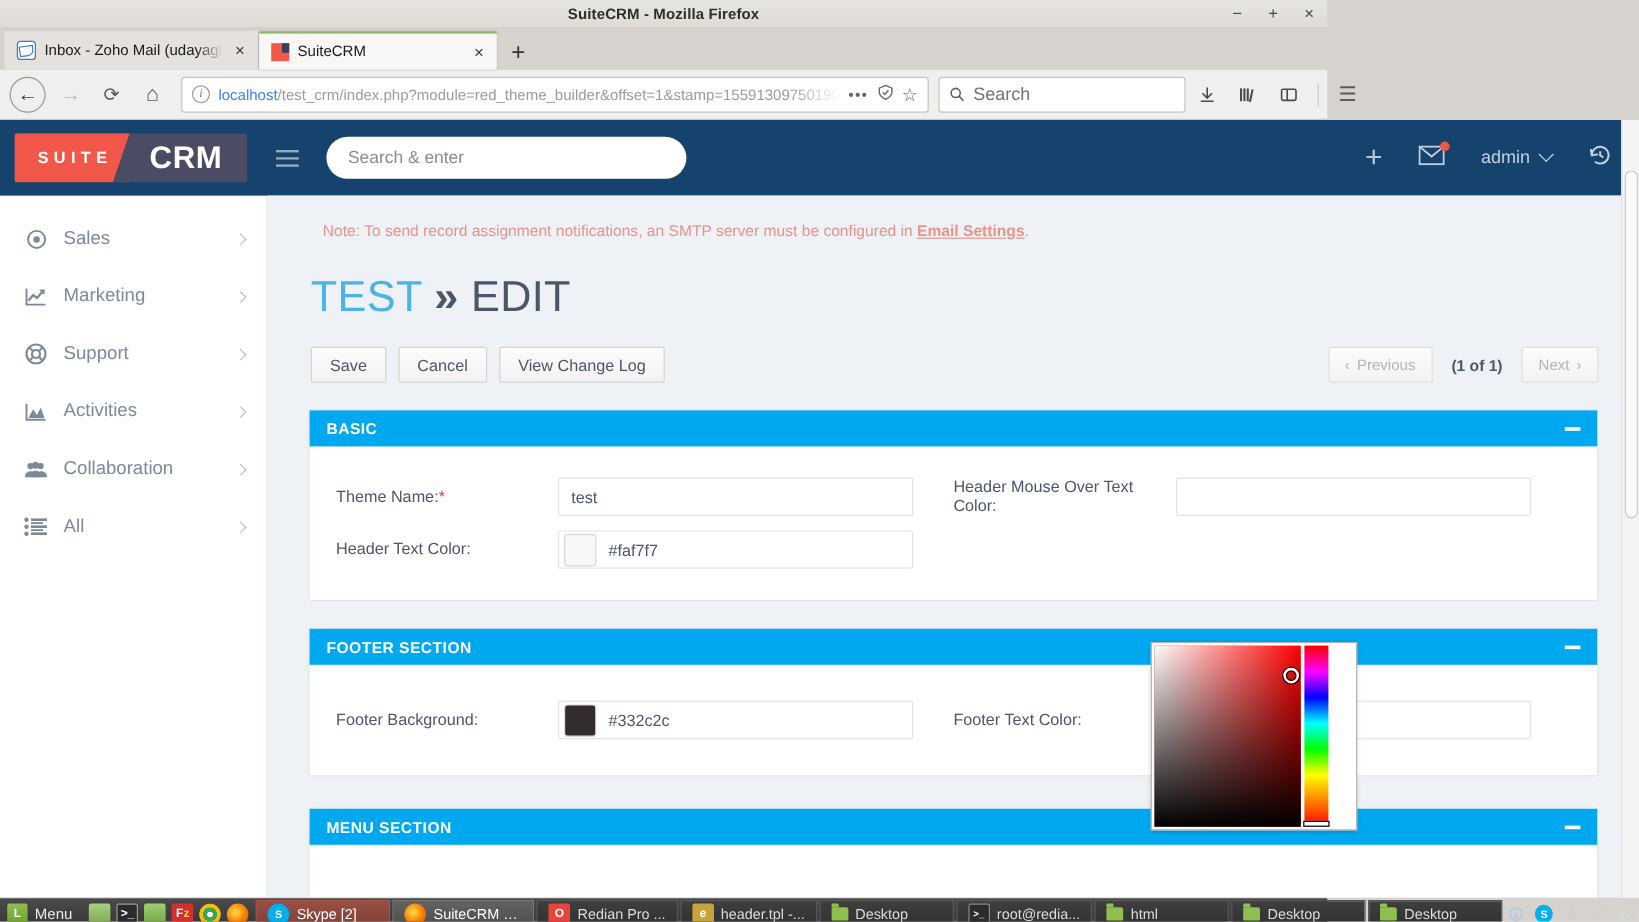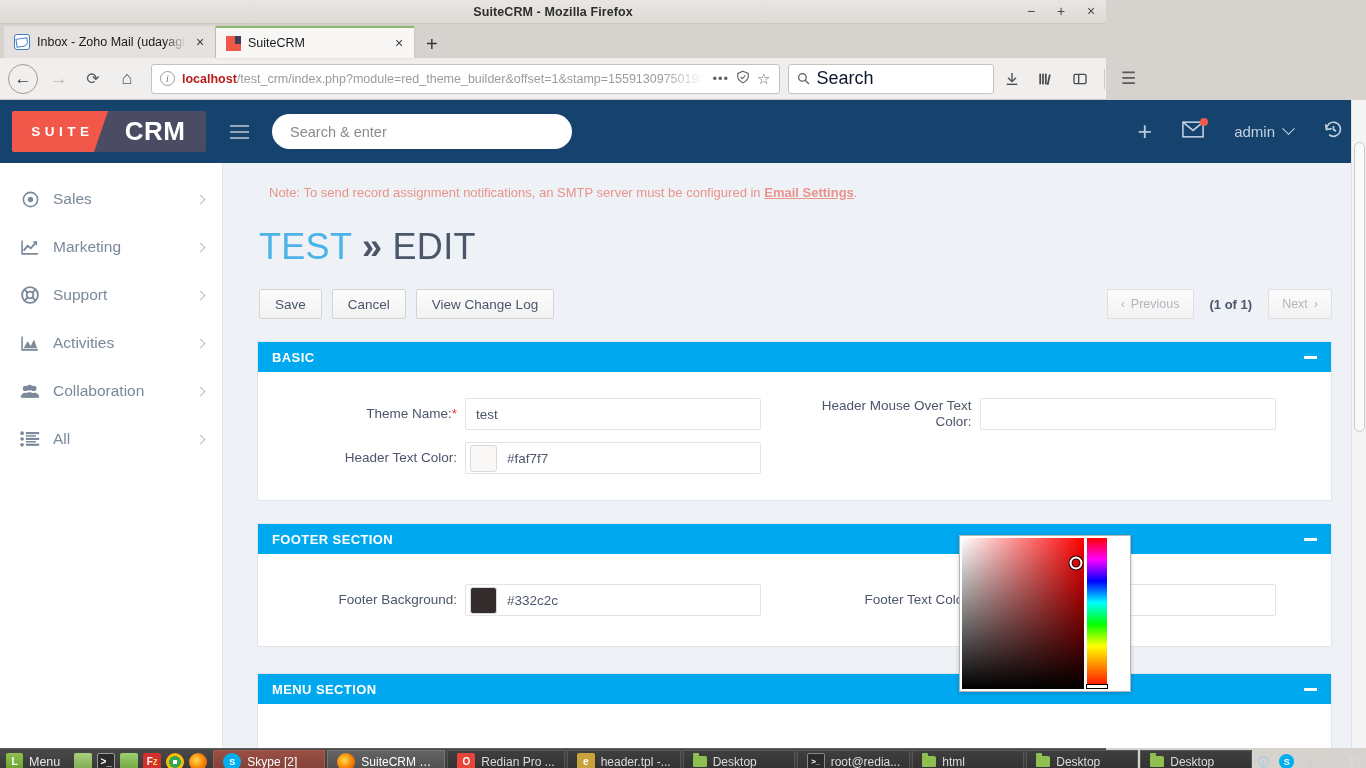--- a/index.html
+++ b/index.html
@@ -81,27 +81,27 @@
     max-width: 660px;
   }
   .url-info {
     width: 15px; height: 15px; border-radius: 50%; border: 1.4px solid #9a9a9a;
     font-size: 10px; color: #777; display: flex; align-items: center; justify-content: center;
     font-family: "Liberation Serif", serif; font-style: italic; flex: none;
   }
   .url-text { flex: 1; font-size: 12.5px; color: #9b9b9b; white-space: nowrap; overflow: hidden;
     -webkit-mask-image: linear-gradient(to right, #000 92%, transparent 100%);
     mask-image: linear-gradient(to right, #000 92%, transparent 100%); }
-  .url-text b { color: #b91c1c; font-weight: bold; }
+  .url-text b { color: #3b82f6; font-weight: normal; }
   .url-icon { color: #666; font-size: 13px; cursor: pointer; flex: none; }
   .searchbar {
     width: 206px; height: 30px; background: #fff; border: 1px solid #c6c2be; border-radius: 3px;
     display: flex; align-items: center; padding: 0 8px; gap: 7px; flex: none;
   }
-  .search-ph { font-size: 18px; color: #0f172a; }
+  .search-ph { font-size: 15px; color: #737373; }
   .nav-right { display: flex; align-items: center; gap: 2px; margin-left: auto; }
   .nav-sep { width: 1px; height: 20px; background: #cdc9c5; margin: 0 6px; }
 
   
   .viewport { position: relative; width: 1366px; height: 648px; background: #eef1f5; overflow: hidden; }
 
   
   .crm-nav {
     height: 63px; background: #15436d; display: flex; align-items: center;
     padding-left: 12px; position: relative;
@@ -174,21 +174,21 @@
   }
   .pcount { font-size: 13px; color: #4c566a; font-weight: bold; padding: 0 16px; }
 
   .panel { background: #fff; margin-top: 22px; border: 1px solid #e1e5ea; border-radius: 2px; }
   .panel-head {
     height: 30px; background: #00a8ef; display: flex; align-items: center;
     padding: 0 14px; color: #fff; font-size: 13px; font-weight: bold; letter-spacing: .4px;
     cursor: pointer;
   }
   .panel-collapse { margin-left: auto; width: 13px; height: 3px; background: #fff; }
-  .panel-body { padding: 26px 22px 26px 22px; display: flex; text-align: right; }
+  .panel-body { padding: 26px 22px 26px 22px; display: flex; }
   .col { width: 50%; display: flex; flex-direction: column; gap: 12px; }
   .field { display: flex; align-items: center; }
   .fl { width: 185px; font-size: 13.5px; color: #4c566a; line-height: 1.15; padding-right: 8px; flex: none; }
   .fl .req { color: #e53935; }
   .finput {
     flex: 1; height: 32px; background: #fff; border: 1px solid #e3e3e3; border-radius: 2px;
     display: flex; align-items: center; padding: 0 10px; font-size: 13.5px; color: #4c566a;
     max-width: 296px;
   }
   .finput.withswatch { padding-left: 4px; gap: 10px; }

